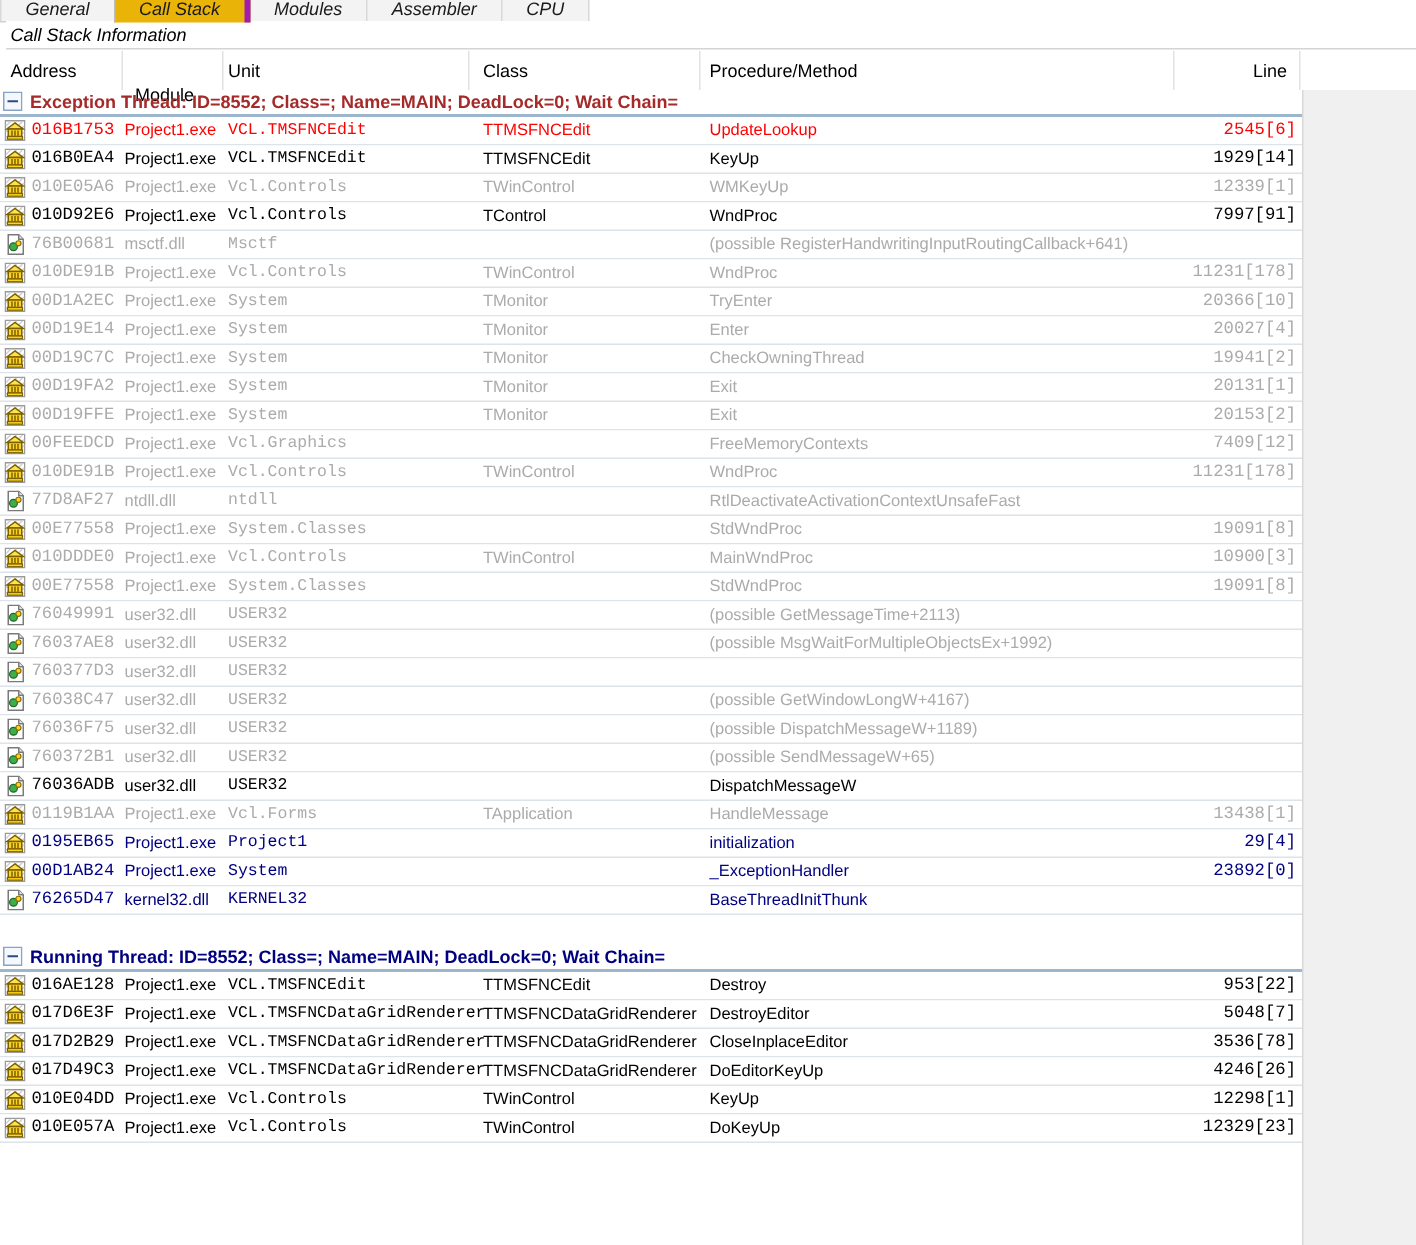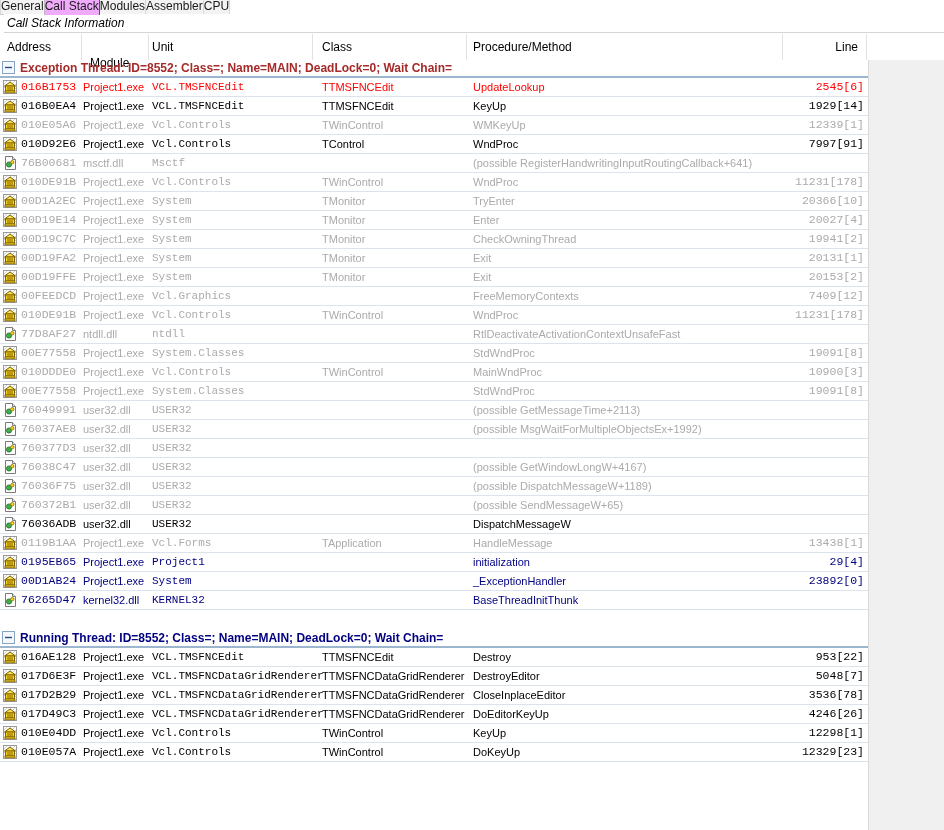--- a/index.html
+++ b/index.html
@@ -10,27 +10,27 @@
     -webkit-font-smoothing:antialiased;
   }
   
   .tabstrip{
     position:absolute;left:0;top:0;height:14px;width:300px;
     border-bottom:1px solid #cfcfcf;
     white-space:nowrap;
   }
   .tab{
     display:inline-block;vertical-align:top;height:14px;
-    padding:0 0;font-size:12px;line-height:13px;color:#1a1a1a;
+    padding:0 16px;font-size:12px;line-height:13px;color:#1a1a1a;
     border-left:1px solid #d9d9d9;border-right:1px solid #d9d9d9;
-    margin-right:-1px;background:#f3f3f3;cursor:default;
+    margin-right:-1px;background:#f3f3f3;cursor:default;font-style:italic;
   }
   .tab.active{
-    background:#f0abfc;height:15px;margin-bottom:-1px;position:relative;z-index:2;
-    border-left:1px solid #bcbcbc;border-right:1px solid #a21caf;
+    background:#eab308;height:15px;margin-bottom:-1px;position:relative;z-index:2;
+    border-left:1px solid #bcbcbc;border-right:4px solid #a21caf;
   }
   
   .infobar{
     position:absolute;left:4px;top:14px;width:944px;height:19px;
     border-bottom:1px solid #d4d4d4;background:#ffffff;
     font-size:12px;line-height:19px;color:#000;padding-left:3px;box-sizing:border-box;font-style:italic;
   }
   
   .colheader{
     position:absolute;left:0;top:34px;width:944px;height:26px;background:#ffffff;

